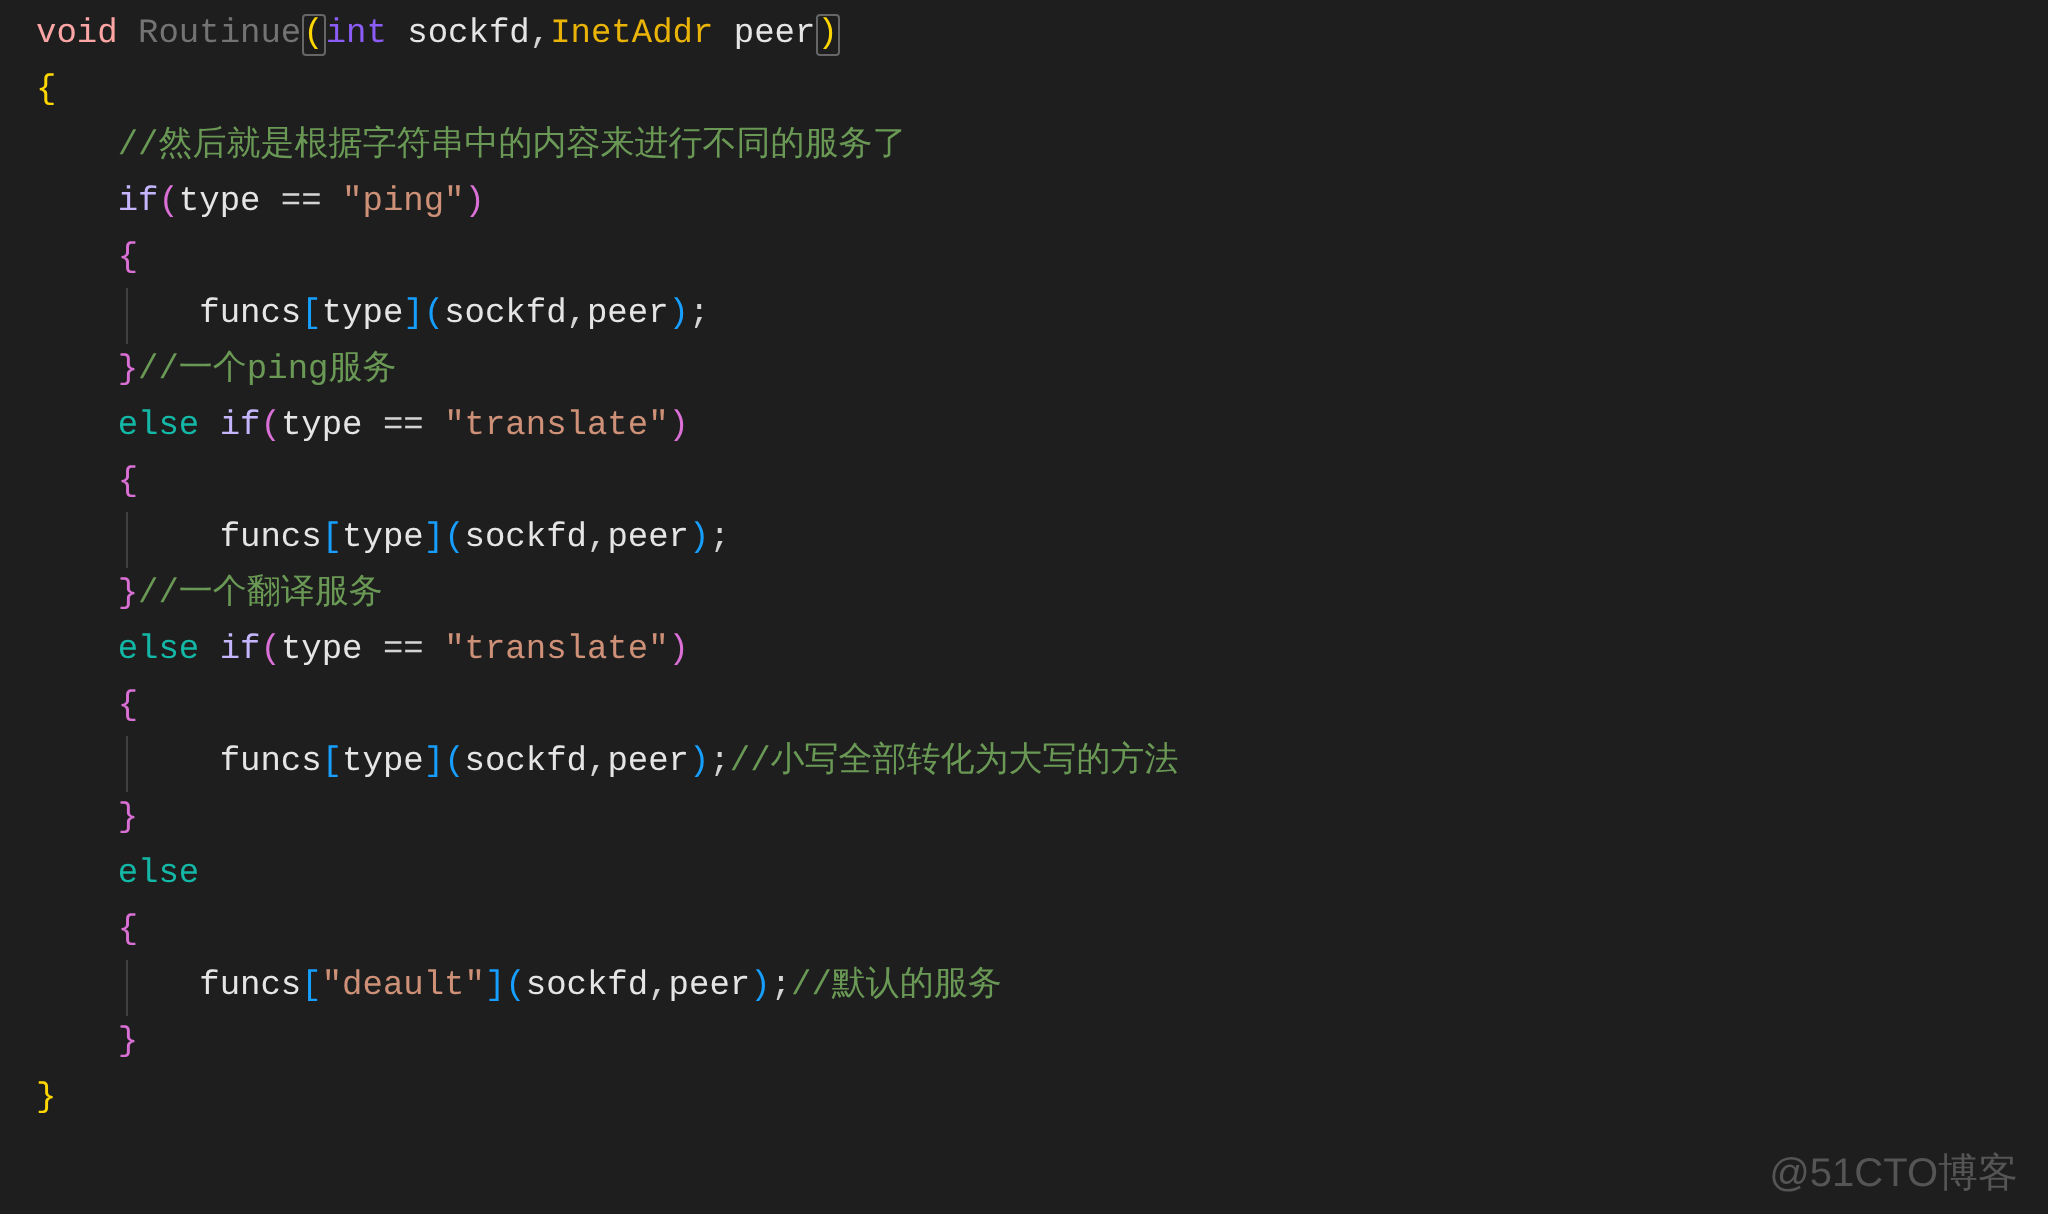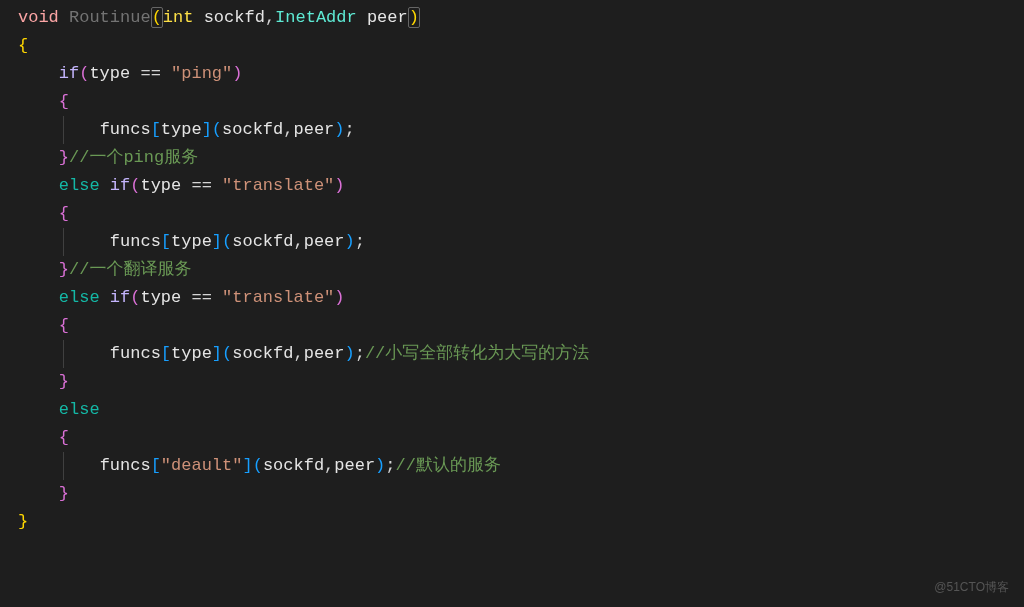--- a/index.html
+++ b/index.html
@@ -14,25 +14,25 @@
     position: relative;
     color: #d4d4d4;
     padding-top: 4px;
   }
   .code-line {
     white-space: pre;
     padding-left: 18px;
     height: 28px;
   }
   .kw-void    { color: #fca5a5; }
-  .kw-int     { color: #fde047; }
+  .kw-int     { color: #8b5cf6; }
   .kw-if      { color: #c4b5fd; }
   .kw-else    { color: #14b8a6; }
   .funcname   { color: #737373; }
-  .typename   { color: #5eead4; }
+  .typename   { color: #eab308; }
   .ident      { color: #e5e5e5; }
   .namespace  { color: #4ec9b0; }
   .punct      { color: #d4d4d4; }
   .brace      { color: #da70d6; }
   .brace2     { color: #ffd700; }
   .brace3     { color: #179fff; }
   .comment    { color: #6a9955; }
   .string     { color: #ce9178; }
   .op         { color: #d4d4d4; }
   .scope      { color: #d4d4d4; }
@@ -46,34 +46,35 @@
     border-left: 1px solid #404040;
     height: 28px;
     top: 0;
   }
   .line-rel { position: relative; }
   .watermark {
     position: absolute;
     right: 15px;
     bottom: 6px;
     color: #555;
-    font-size: 12px;
+    font-size: 20px;
     font-family: sans-serif;
   }
 </style>
 </head>
 <body>
 
 <div>
 
 <div class="code-line line-rel"><span class="kw-void">void</span> <span class="funcname">Routinue</span><span class="brace2 bracket-highlight">(</span><span class="kw-int">int</span> <span class="ident">sockfd</span><span class="punct">,</span><span class="typename">InetAddr</span> <span class="ident">peer</span><span class="brace2 bracket-highlight">)</span></div>
 
 <div class="code-line"><span class="brace2">{</span></div>
 
 
+<div class="code-line">    <span class="comment">//然后就是根据字符串中的内容来进行不同的服务了</span></div>
 
 <div class="code-line">    <span class="kw-if">if</span><span class="brace">(</span><span class="ident">type</span><span class="op"> == </span><span class="string">"ping"</span><span class="brace">)</span></div>
 
 <div class="code-line">    <span class="brace">{</span></div>
 
 <div class="code-line line-rel"><span class="guide" style="left:63px"></span>        <span class="ident">funcs</span><span class="brace3">[</span><span class="ident">type</span><span class="brace3">]</span><span class="brace3">(</span><span class="ident">sockfd</span><span class="punct">,</span><span class="ident">peer</span><span class="brace3">)</span><span class="punct">;</span></div>
 
 <div class="code-line">    <span class="brace">}</span><span class="comment">//一个ping服务</span></div>
 
 <div class="code-line">    <span class="kw-else">else</span> <span class="kw-if">if</span><span class="brace">(</span><span class="ident">type</span><span class="op"> == </span><span class="string">"translate"</span><span class="brace">)</span></div>

